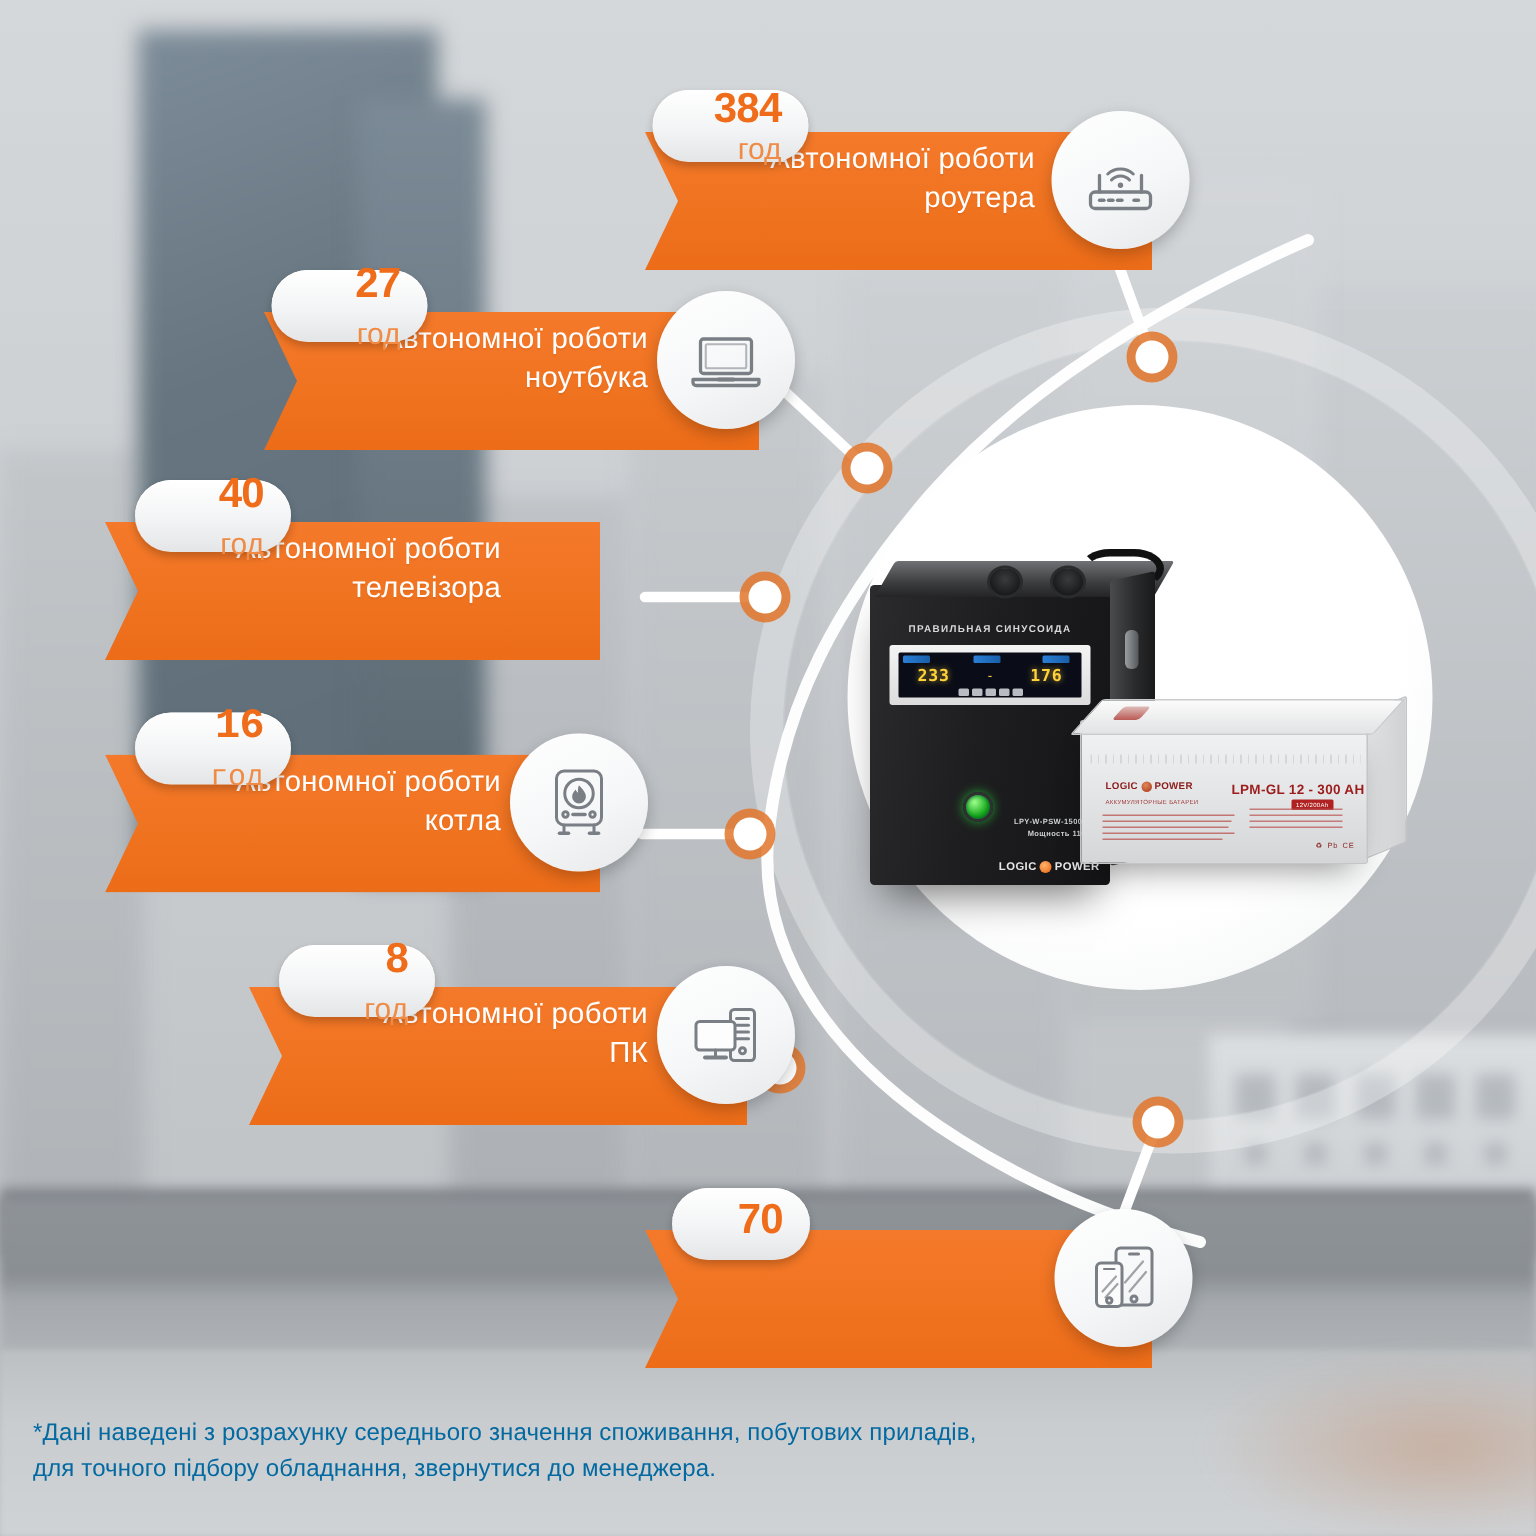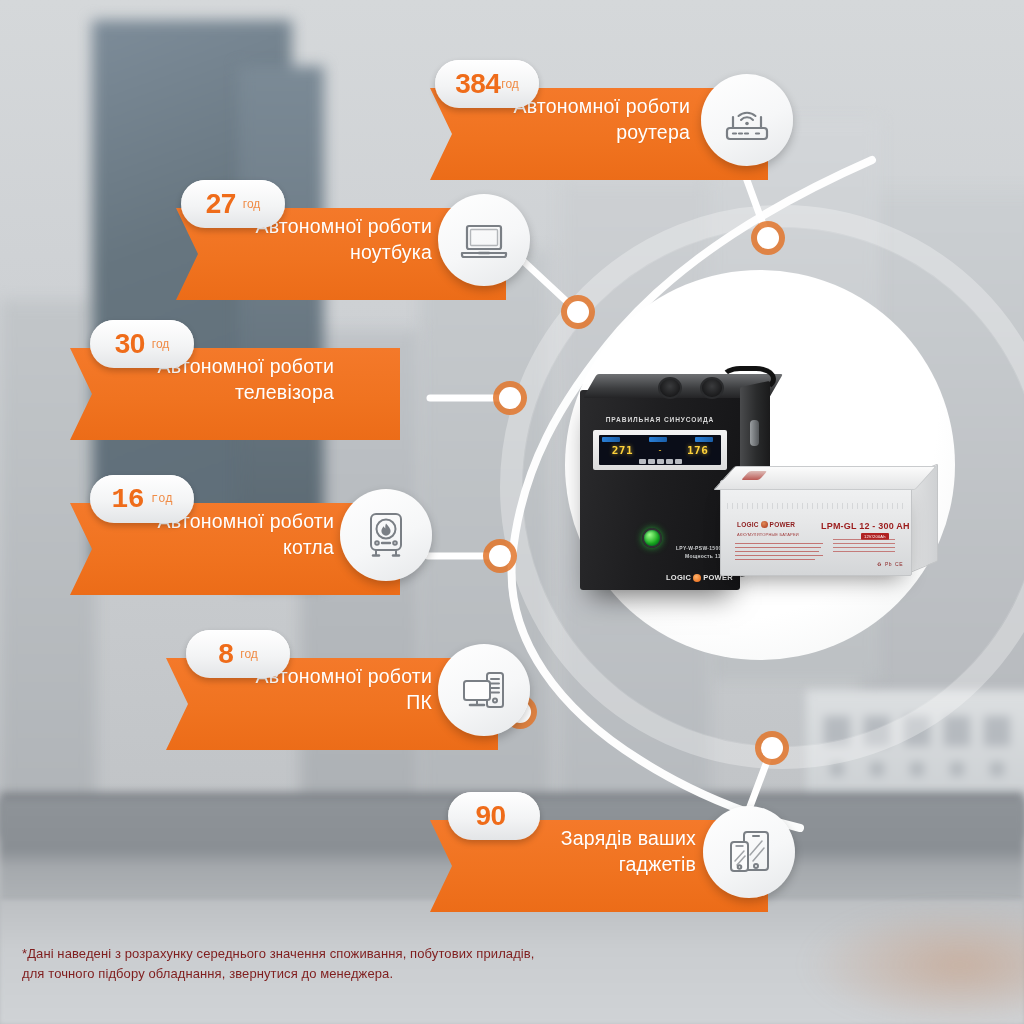--- a/index.html
+++ b/index.html
@@ -185,25 +185,26 @@
   .banner-text{
     position:absolute;right:96px;top:50%;transform:translateY(-50%);
     color:#fff;font-size:19.5px;line-height:1.32;text-align:right;white-space:pre-line;
     letter-spacing:.2px;text-shadow:0 1px 1px rgba(0,0,0,.06);
   }
   .badge{
     position:absolute;top:0;height:48px;min-width:104px;padding:0 18px;box-sizing:border-box;
     border-radius:26px;
     background:linear-gradient(180deg,#ffffff 0%, #f3f4f5 55%, #e3e5e7 100%);
     box-shadow:0 3px 6px rgba(0,0,0,.22), inset 0 1px 0 #fff;
-    display:flex;align-items:center;justify-content:center;gap:7px;
+    display:flex;align-items:flex-end;justify-content:center;gap:7px;
     z-index:4;
+    flex-direction:column;
   }
   .badge .num{color:#ef6c1a;font-size:28px;font-weight:bold;letter-spacing:-.5px;}
-  .badge .unit{color:#f08b45;font-size:12px;}
+  .badge .unit{color:#f08b45;font-size:20px;}
   .badge.tight{gap:1px;}
   .icon-circle{
     position:absolute;top:50%;transform:translateY(-50%);
     width:92px;height:92px;border-radius:50%;
     background:linear-gradient(155deg,#ffffff 0%, #f6f7f8 55%, #e6e8ea 100%);
     box-shadow:0 4px 10px rgba(0,0,0,.22);
     display:flex;align-items:center;justify-content:center;
     z-index:5;
   }
   .icon-circle svg{display:block;}
@@ -236,21 +237,21 @@
   #row-pc .icon-circle{right:-2px;}
 
   #row-gadgets{left:430px;top:792px;width:362px;}
   #row-gadgets .banner{width:338px;}
   #row-gadgets .badge{left:18px;min-width:92px;}
   #row-gadgets .icon-circle{right:-3px;}
 
   
   .footnote{
     position:absolute;left:22px;top:944px;width:980px;
-    color:#7f1d1d;font-size:13px;line-height:1.52;white-space:pre-line;letter-spacing:.1px;
+    color:#0369a1;font-size:16px;line-height:1.52;white-space:pre-line;letter-spacing:.1px;
   }
 </style>
 </head>
 <body>
 
 <div id="stage">
 
   <div class="bg">
     <div class="bg-sky"></div>
     <div class="bldg b7"></div>
@@ -325,21 +326,21 @@
       <div class="ups-vent v2"></div>
       <div class="ups-cable"></div>
       <div class="ups-side"></div>
       <div class="ups-handle"></div>
       <div class="ups-title">ПРАВИЛЬНАЯ СИНУСОИДА</div>
       <div class="ups-screen">
         <div class="ups-lcd">
           <span class="lcd-tag t1"></span>
           <span class="lcd-tag t2"></span>
           <span class="lcd-tag t3"></span>
-          <span class="lcd-num">271</span>
+          <span class="lcd-num">233</span>
           <span class="lcd-dash">-</span>
           <span class="lcd-num">176</span>
           <span class="lcd-bars">
               <i></i>
               <i></i>
               <i></i>
               <i></i>
               <i></i>
             </span>
         </div>
@@ -433,21 +434,21 @@
         <line x1="23" y1="41" x2="33" y2="41" stroke-width="2.6"></line>
       </svg>
     </div>
   </div>
 
   <div class="row" id="row-tv">
     <div class="banner"></div>
     <div class="banner-text">Автономної роботи
 телевізора</div>
     <div class="badge">
-      <span class="num">30</span>
+      <span class="num">40</span>
       <span class="unit">год</span>
     </div>
   </div>
 
   <div class="row" id="row-boiler">
     <div class="banner"></div>
     <div class="banner-text">Автономної роботи
 котла</div>
     <div class="badge">
       <span class="num">16</span>
@@ -487,24 +488,22 @@
         <circle cx="40" cy="39.5" r="2"></circle>
         <rect x="9" y="20" width="26" height="19" rx="2.5" fill="#fdfdfd"></rect>
         <line x1="22" y1="39" x2="22" y2="43"></line>
         <line x1="15" y1="44" x2="29" y2="44" stroke-width="2.6"></line>
       </svg>
     </div>
   </div>
 
   <div class="row" id="row-gadgets">
     <div class="banner"></div>
-    <div class="banner-text">Зарядів ваших
-гаджетів</div>
     <div class="badge">
-      <span class="num">90</span>
+      <span class="num">70</span>
       <span class="unit"></span>
     </div>
     <div class="icon-circle">
       <svg width="58" height="58" viewBox="0 0 58 58" fill="none" stroke="#7a7f85" stroke-width="2" stroke-linecap="round" stroke-linejoin="round">
         <rect x="24" y="9" width="24" height="38" rx="3"></rect>
         <line x1="33" y1="13" x2="39" y2="13"></line>
         <circle cx="36" cy="43" r="2"></circle>
         <line x1="30" y1="32" x2="42" y2="18" stroke-width="1.5" opacity=".7"></line>
         <line x1="33" y1="38" x2="44" y2="25" stroke-width="1.5" opacity=".7"></line>
         <rect x="11" y="19" width="17" height="29" rx="3" fill="#fbfbfc"></rect>

